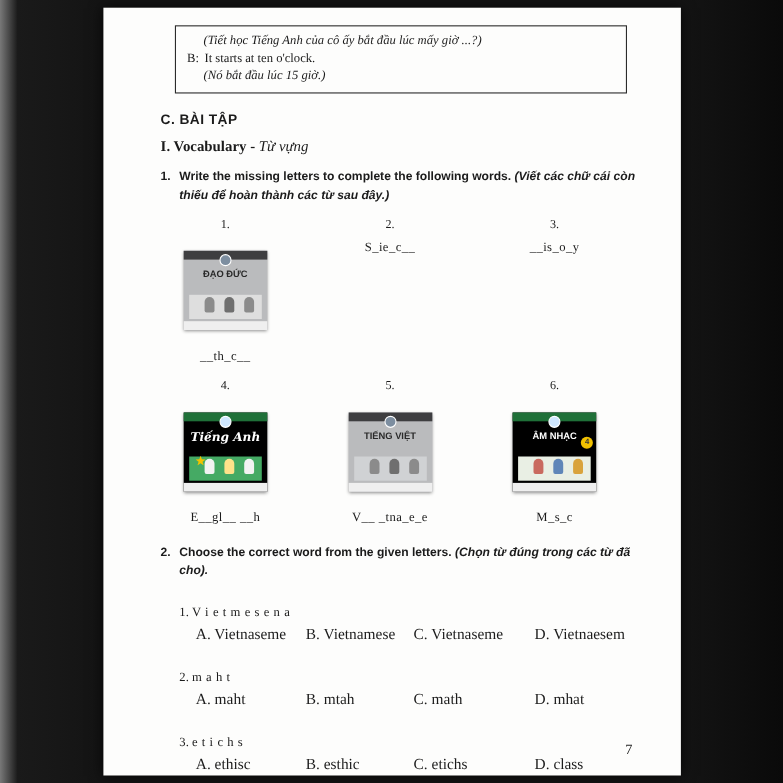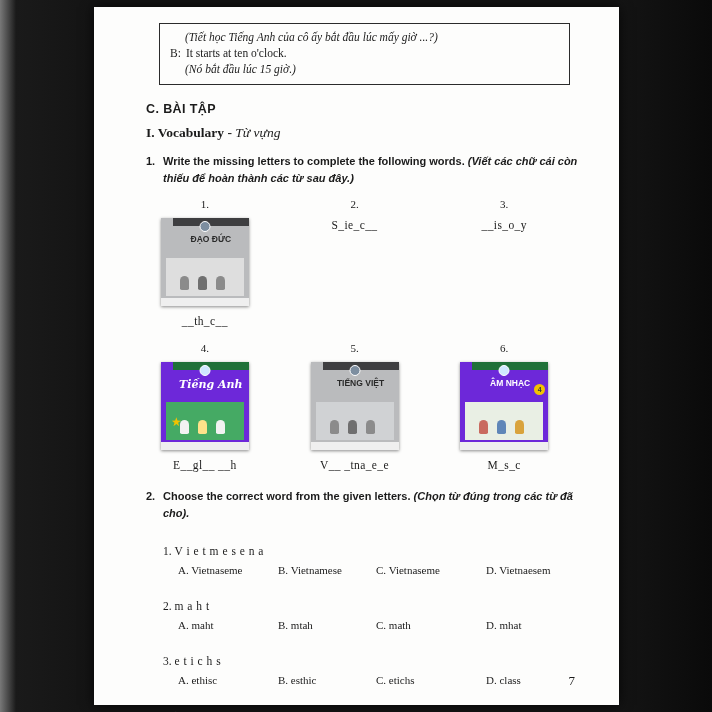--- a/index.html
+++ b/index.html
@@ -31,22 +31,22 @@
   
   .ex-head { display:flex; margin-top:12px; font-family:"Liberation Sans", sans-serif; font-weight:bold; font-size:11px; line-height:1.5; }
   .ex-num { width:17px; flex:none; }
   .ex-text { flex:1; }
   .ex-text .vi { font-style:italic; }
   
   .covers-row { display:flex; margin:12px 0 0 -16px; }
   .cover-cell { flex:1; text-align:center; }
   .cover-num { font-size:11px; margin-bottom:4px; }
   .cover {
-    position:relative; width:76px; height:88px; margin:8px auto;
-    background:#babbbd; box-shadow:0 1px 3px rgba(0,0,0,.45); text-align:center;padding-left:12px;
+    position:relative; width:76px; height:72px; margin:18px auto;
+    background:#babbbd; box-shadow:0 1px 3px rgba(0,0,0,.45); text-align:center;
   }
   .cover-top { height:8px; background:#3e3e40; }
   .cover-logo {
     position:absolute; top:3px; left:50%; transform:translateX(-50%);
     width:11px; height:11px; border-radius:50%;
     background:#7d8ea0; border:1px solid #fff; box-sizing:border-box;
   }
   .cover-title {
     margin-top:9px; padding:0 3px;
     font-family:"Liberation Sans", sans-serif; font-weight:bold;
@@ -63,35 +63,35 @@
   }
   .star {
     position:absolute; left:6px; bottom:14px; width:9px; height:9px; background:#f2c200;
     clip-path:polygon(50% 0,63% 35%,100% 38%,70% 60%,82% 100%,50% 76%,18% 100%,30% 60%,0 38%,37% 35%);
   }
   
   .c2 .cover-art { background:#9aa0a4; }
   .c2 .fig { background:#c9cfc4; border-radius:50% 50% 40% 40%; height:11px; bottom:12px; }
   .c3 .cover-art { background:linear-gradient(#d2d7da 0 42%, #9aa1a6 42% 68%, #6e7478 68%); }
   .c5 .cover-art { background:#d0d2d4; }
-  .cover.green { background:#6d28d9; }
+  .cover.green { background:#000000; }
   .cover.green .cover-top { background:#1f7038; }
   .cover.green .cover-title { color:#ffffff; }
   .cover.green .cover-logo { background:#cfe7ff; }
   .c4 .cover-art { background:#45aa64; }
   .c4 .fig { background:#f2f2f2; } .c4 .fig:nth-child(2){ background:#ffe28a; }
   .c4 .cover-title { font-family:"DejaVu Serif", serif; font-style:italic; font-size:11px; font-weight:bold; }
   .c6 .cover-art { background:#e9efe4; }
   .c6 .fig:nth-child(1){ background:#c96a5f; } .c6 .fig:nth-child(2){ background:#5f86b8; } .c6 .fig:nth-child(3){ background:#d9a33c; }
   .cover-answer { margin-top:9px; font-size:11.5px; letter-spacing:.4px; }
   .row-gap { margin-top:15px; }
   
   .q-block { margin:24px 0 0 17px; font-size:11.5px; }
   .q-letters .q-ltr { letter-spacing:.5px; }
-  .q-options { display:grid; grid-template-columns:100px 98px 110px 1fr; margin:7px 0 0 15px; font-size:11px;font-family:Liberation Serif, serif; }
+  .q-options { display:grid; grid-template-columns:100px 98px 110px 1fr; margin:7px 0 0 15px; font-size:14px;font-family:Liberation Serif, serif; }
   .page-num { position:absolute; bottom:16px; right:44px; font-size:13px; }
 </style>
 </head>
 <body>
 
 <div class="stage">
   <div class="page">
     <div class="content">
 
       <div class="dialogue-box">

